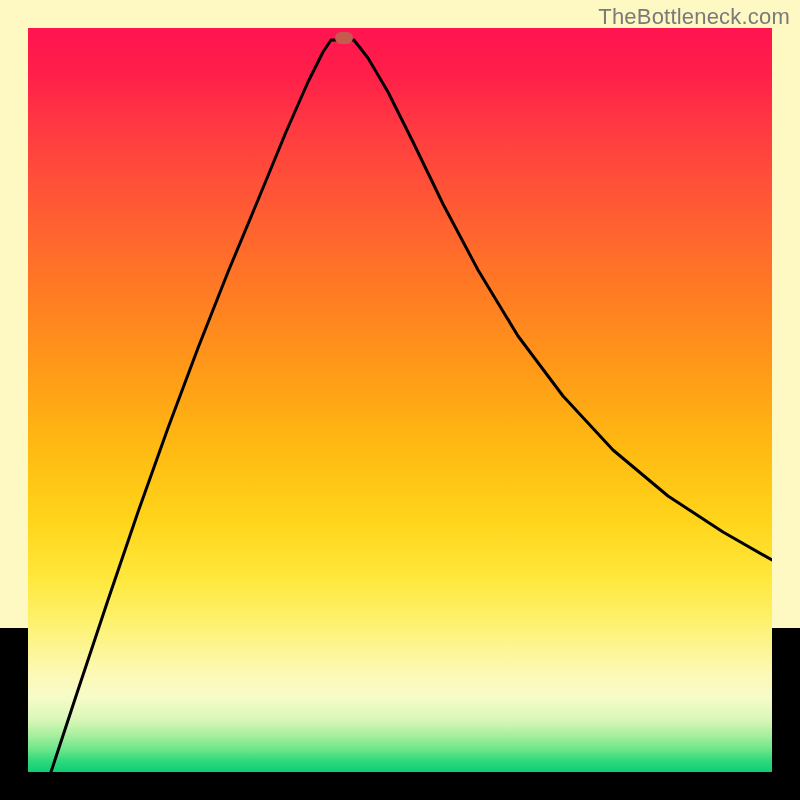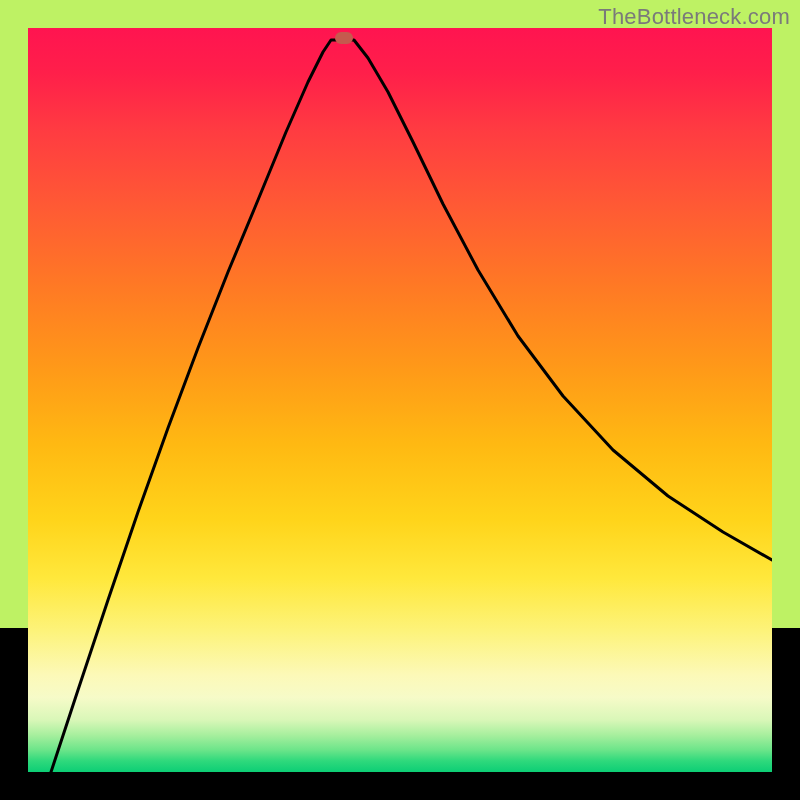--- a/index.html
+++ b/index.html
@@ -10,21 +10,21 @@
     background: #000;
     overflow: hidden;
     font-family: Arial, Helvetica, sans-serif;
   }
   .frame {
     position: absolute;
     left: 0;
     top: 0;
     width: 800px;
     height: 628px;
-    background: #bef264;
+    background: #fef9c3;
   }
   .plot-area {
     position: absolute;
     left: 28px;
     top: 28px;
     width: 744px;
     height: 744px;
     background: linear-gradient(to bottom,
       #ff1450 0%,
       #ff1f4a 6%,

